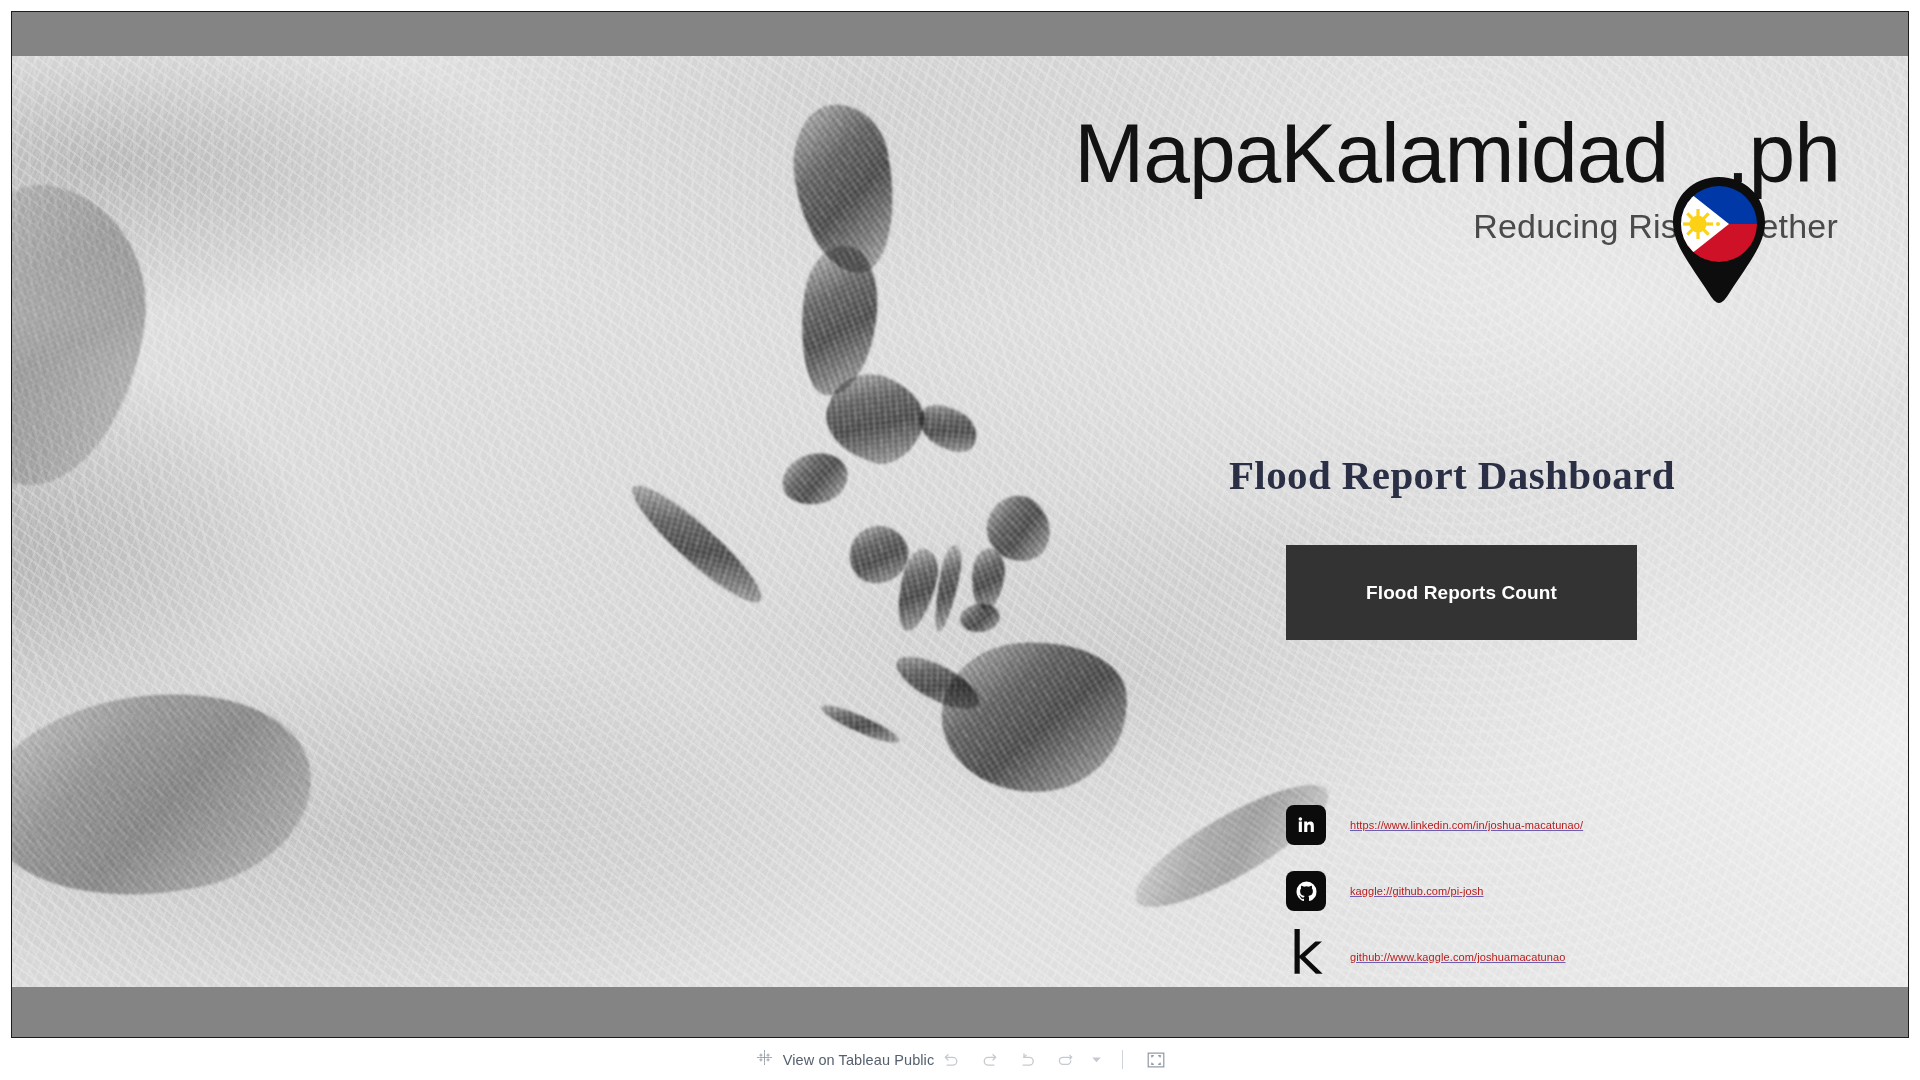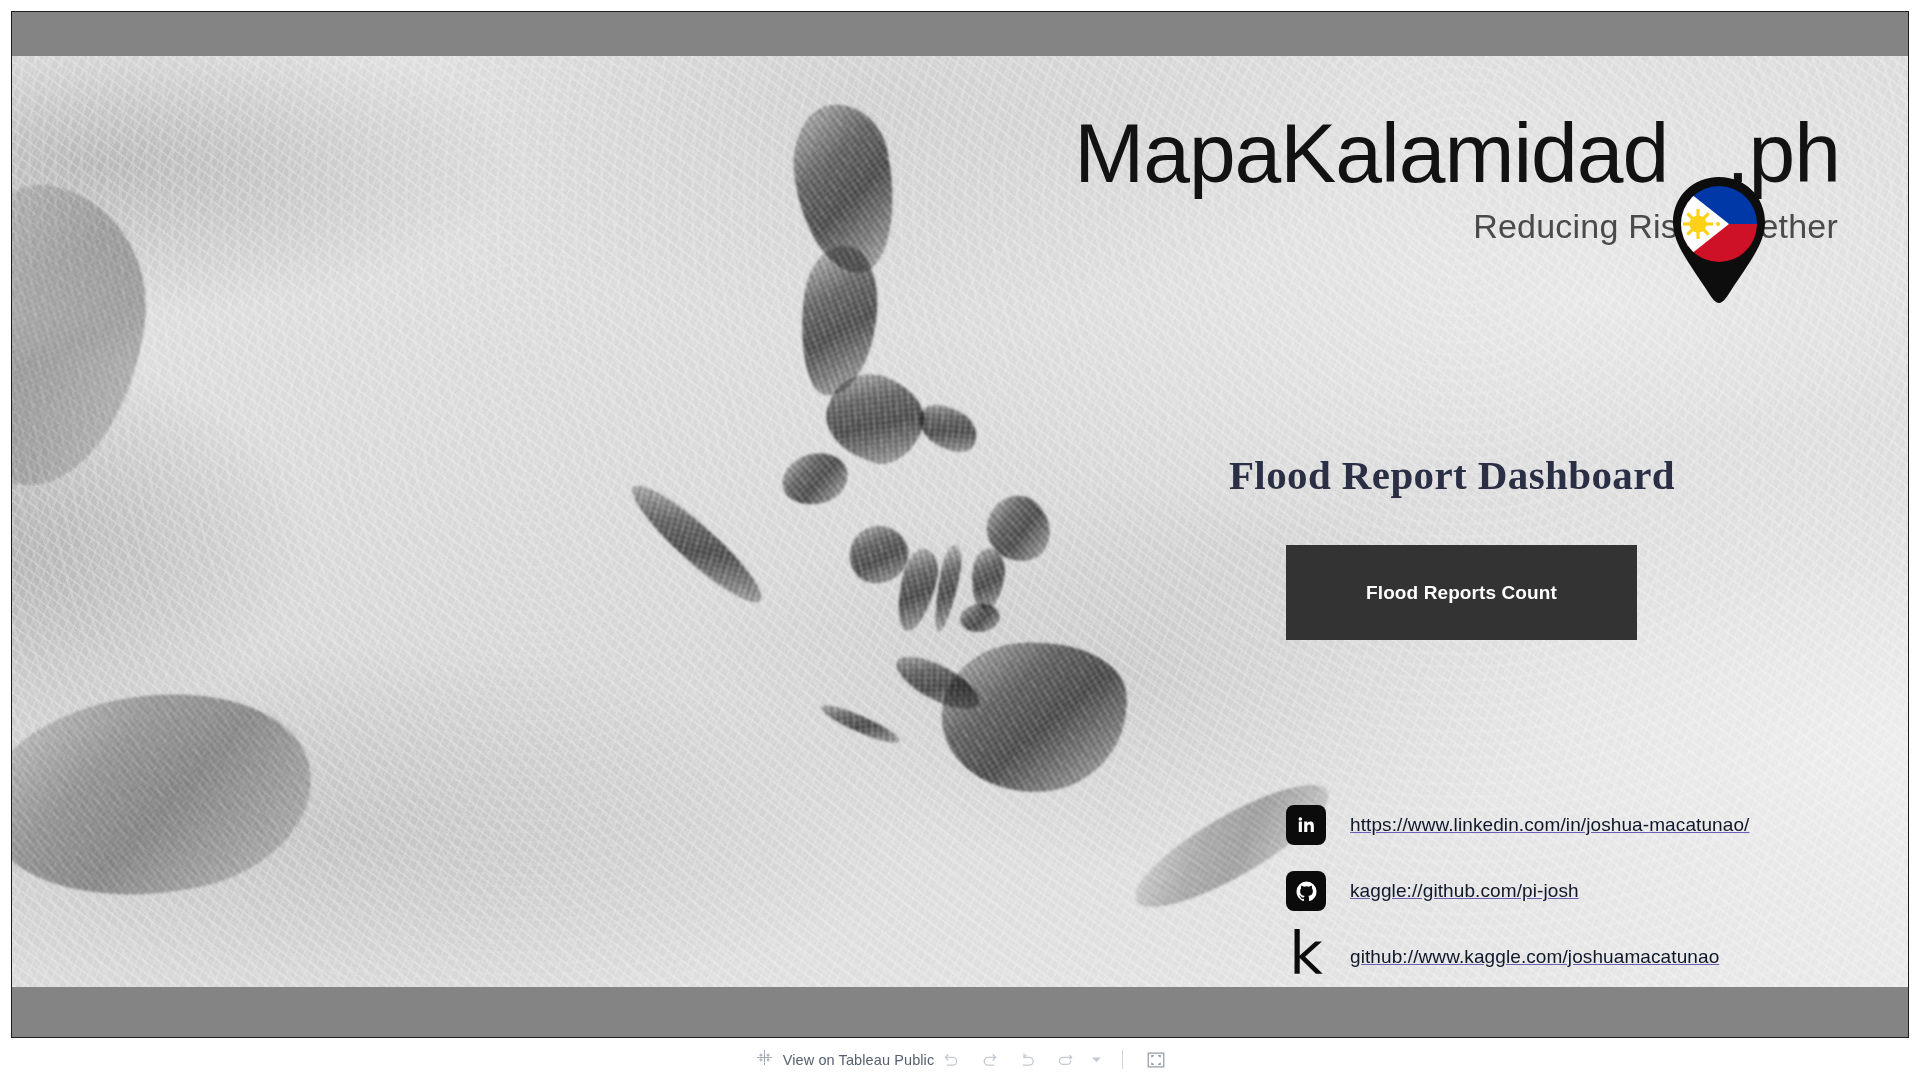--- a/index.html
+++ b/index.html
@@ -196,22 +196,22 @@
   .social-icon {
     width: 40px;
     height: 40px;
     flex: 0 0 40px;
     display: flex;
     align-items: center;
     justify-content: center;
     margin-right: 24px;
   }
   .social-url {
-    font-size: 19px;
-    color: #0f172a;
+    font-size: 11px;
+    color: #b91c1c;
     text-decoration: underline;
     text-decoration-color: #6b5fb5;
     letter-spacing: .1px;
     cursor: pointer;
     white-space: nowrap;
   }
 
   .icon-sq {
     width: 40px; height: 40px;
     background: #0b0b0b;

